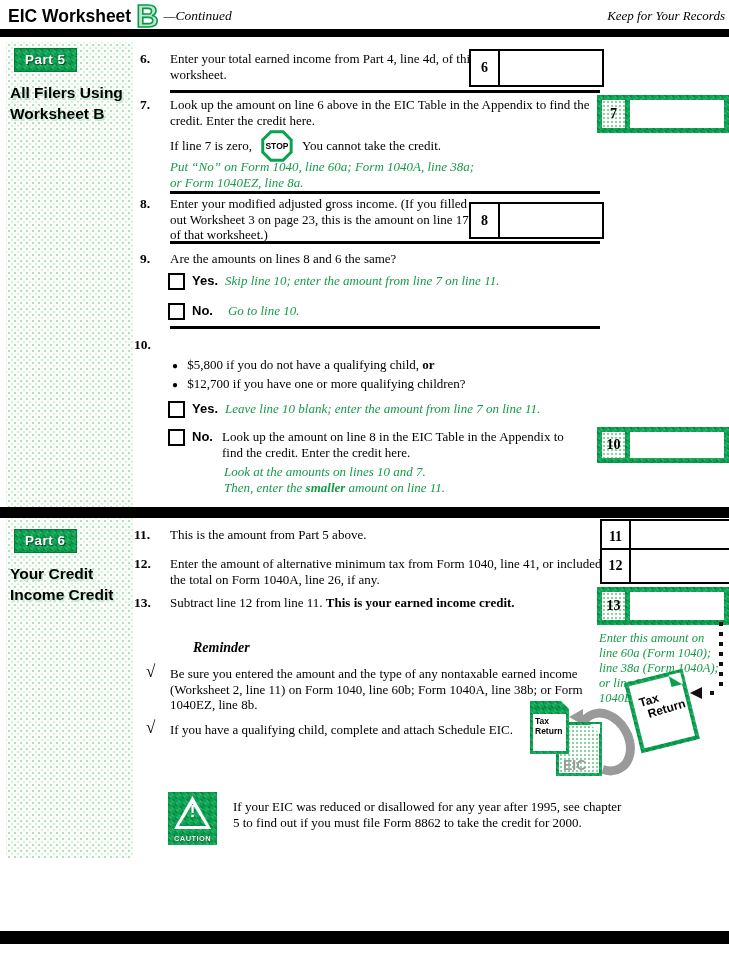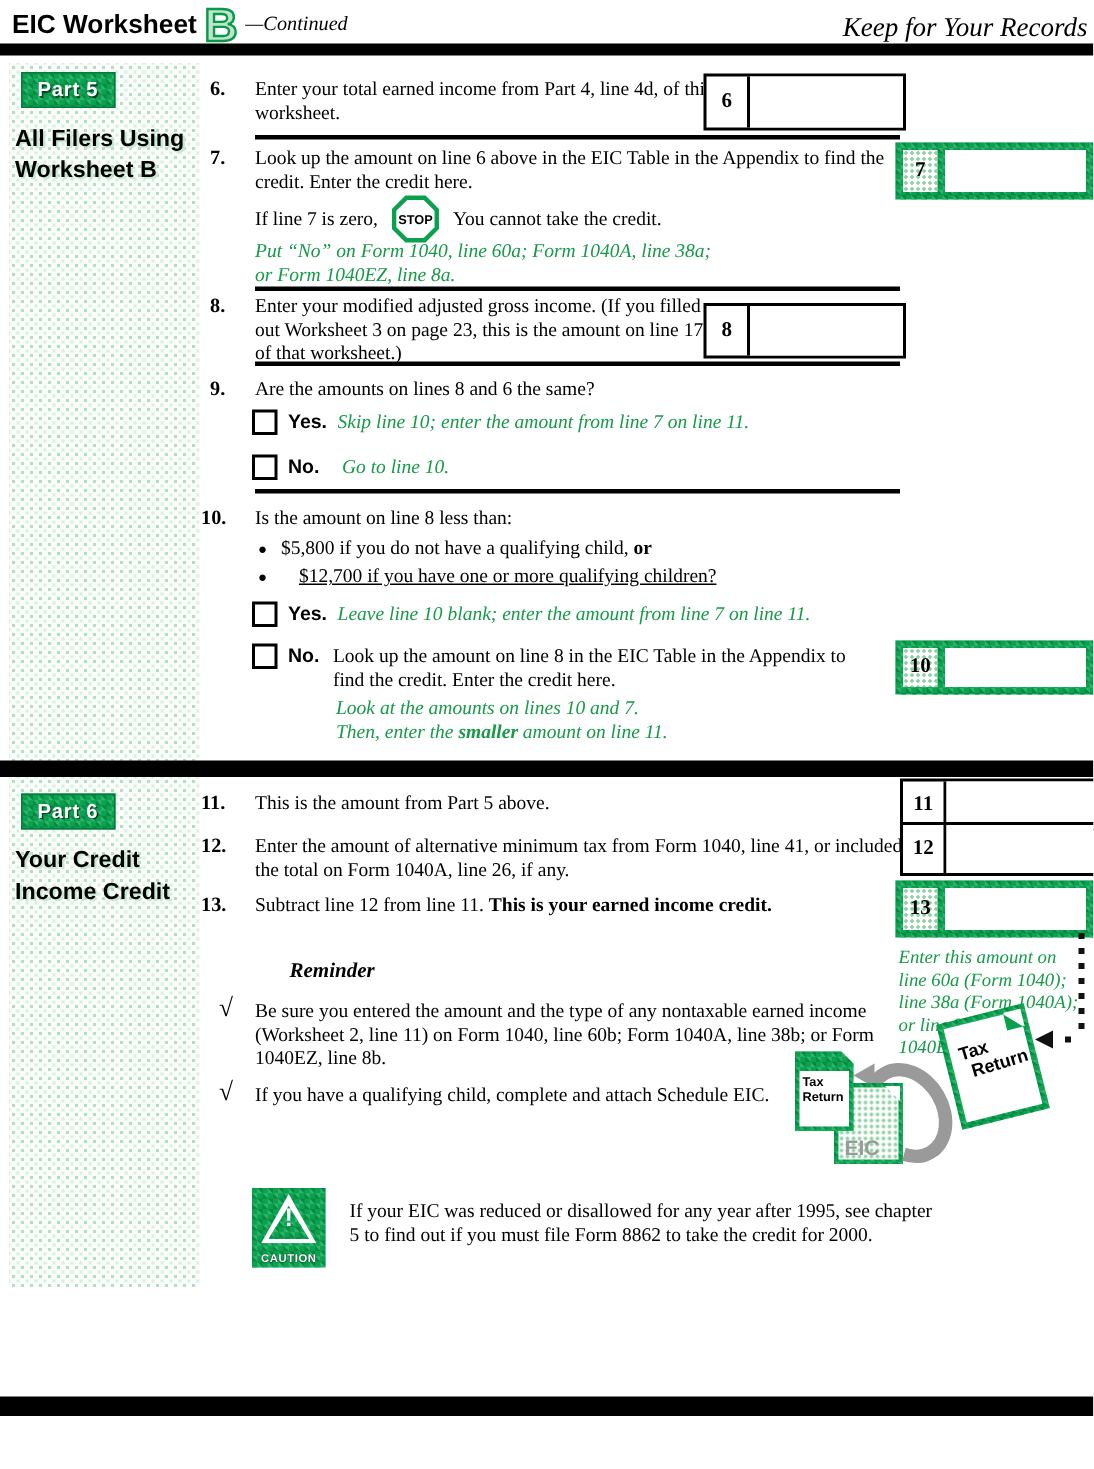--- a/index.html
+++ b/index.html
@@ -70,21 +70,21 @@
 </head>
 <body>
 
 <div id="page">
 
   <div class="abs" style="left:8px;top:4px;display:flex;align-items:flex-start;gap:5px;">
     <span class="sans" style="font-weight:bold;font-size:17.5px;line-height:24px;">EIC Worksheet</span>
     <span class="big-b">B</span>
     <span style="font-weight:normal;font-style:italic;font-size:13.5px;line-height:24px;">—Continued</span>
   </div>
-  <div class="abs" style="right:4px;top:8px;font-style:italic;font-size:18px;">Keep for Your Records</div>
+  <div class="abs" style="right:4px;top:8px;font-style:italic;font-size:13px;">Keep for Your Records</div>
   <div class="abs bar" style="left:0;top:29px;width:729px;height:8px;"></div>
 
   <div class="abs sidebar" style="left:6px;top:42px;width:127px;height:466px;">
     <div class="abs chk badge sans" style="left:8px;top:6px;">Part 5</div>
     <div class="abs sans side-head" style="left:4px;top:40px;width:122px;">
       <div>All Filers Using</div>
       <div>Worksheet B</div>
     </div>
   </div>
 
@@ -129,28 +129,27 @@
     <span class="green-italic">Skip line 10; enter the amount from line 7 on line 11.</span>
   </div>
   <div class="abs ynrow" style="left:168px;top:303px;">
     <span class="cb"></span>
     <span class="ynlabel">No.</span>
     <span class="green-italic" style="margin-left:8px;">Go to line 10.</span>
   </div>
   <div class="abs rule" style="left:170px;top:326px;width:430px;"></div>
 
   <div class="abs num" style="left:134px;top:337px;">10.</div>
-  <div class="abs body-text" style="left:170px;top:337px;width:400px;">Is the amount on line 8 less than:</div>
   <div class="abs body-text" style="left:172px;top:357px;width:430px;">
     <span style="font-size:10px;">●</span>
     <span style="margin-left:6px;">$5,800 if you do not have a qualifying child, </span><b>or</b>
   </div>
   <div class="abs body-text" style="left:172px;top:376px;width:430px;">
     <span style="font-size:10px;">●</span>
-    <span style="margin-left:18px;text-decoration:underline;">$12,700 if you have one or more qualifying children?</span>
+    <span style="margin-left:6px;">$12,700 if you have one or more qualifying children?</span>
   </div>
   <div class="abs ynrow" style="left:168px;top:401px;">
     <span class="cb"></span>
     <span class="ynlabel">Yes.</span>
     <span class="green-italic">Leave line 10 blank; enter the amount from line 7 on line 11.</span>
   </div>
   <div class="abs ynrow" style="left:168px;top:429px;">
     <span class="cb"></span>
     <span class="ynlabel">No.</span>
     <span class="body-text" style="width:348px;margin-left:2px;">Look up the amount on line 8 in the EIC Table in the Appendix to find the credit. Enter the credit here.</span>

